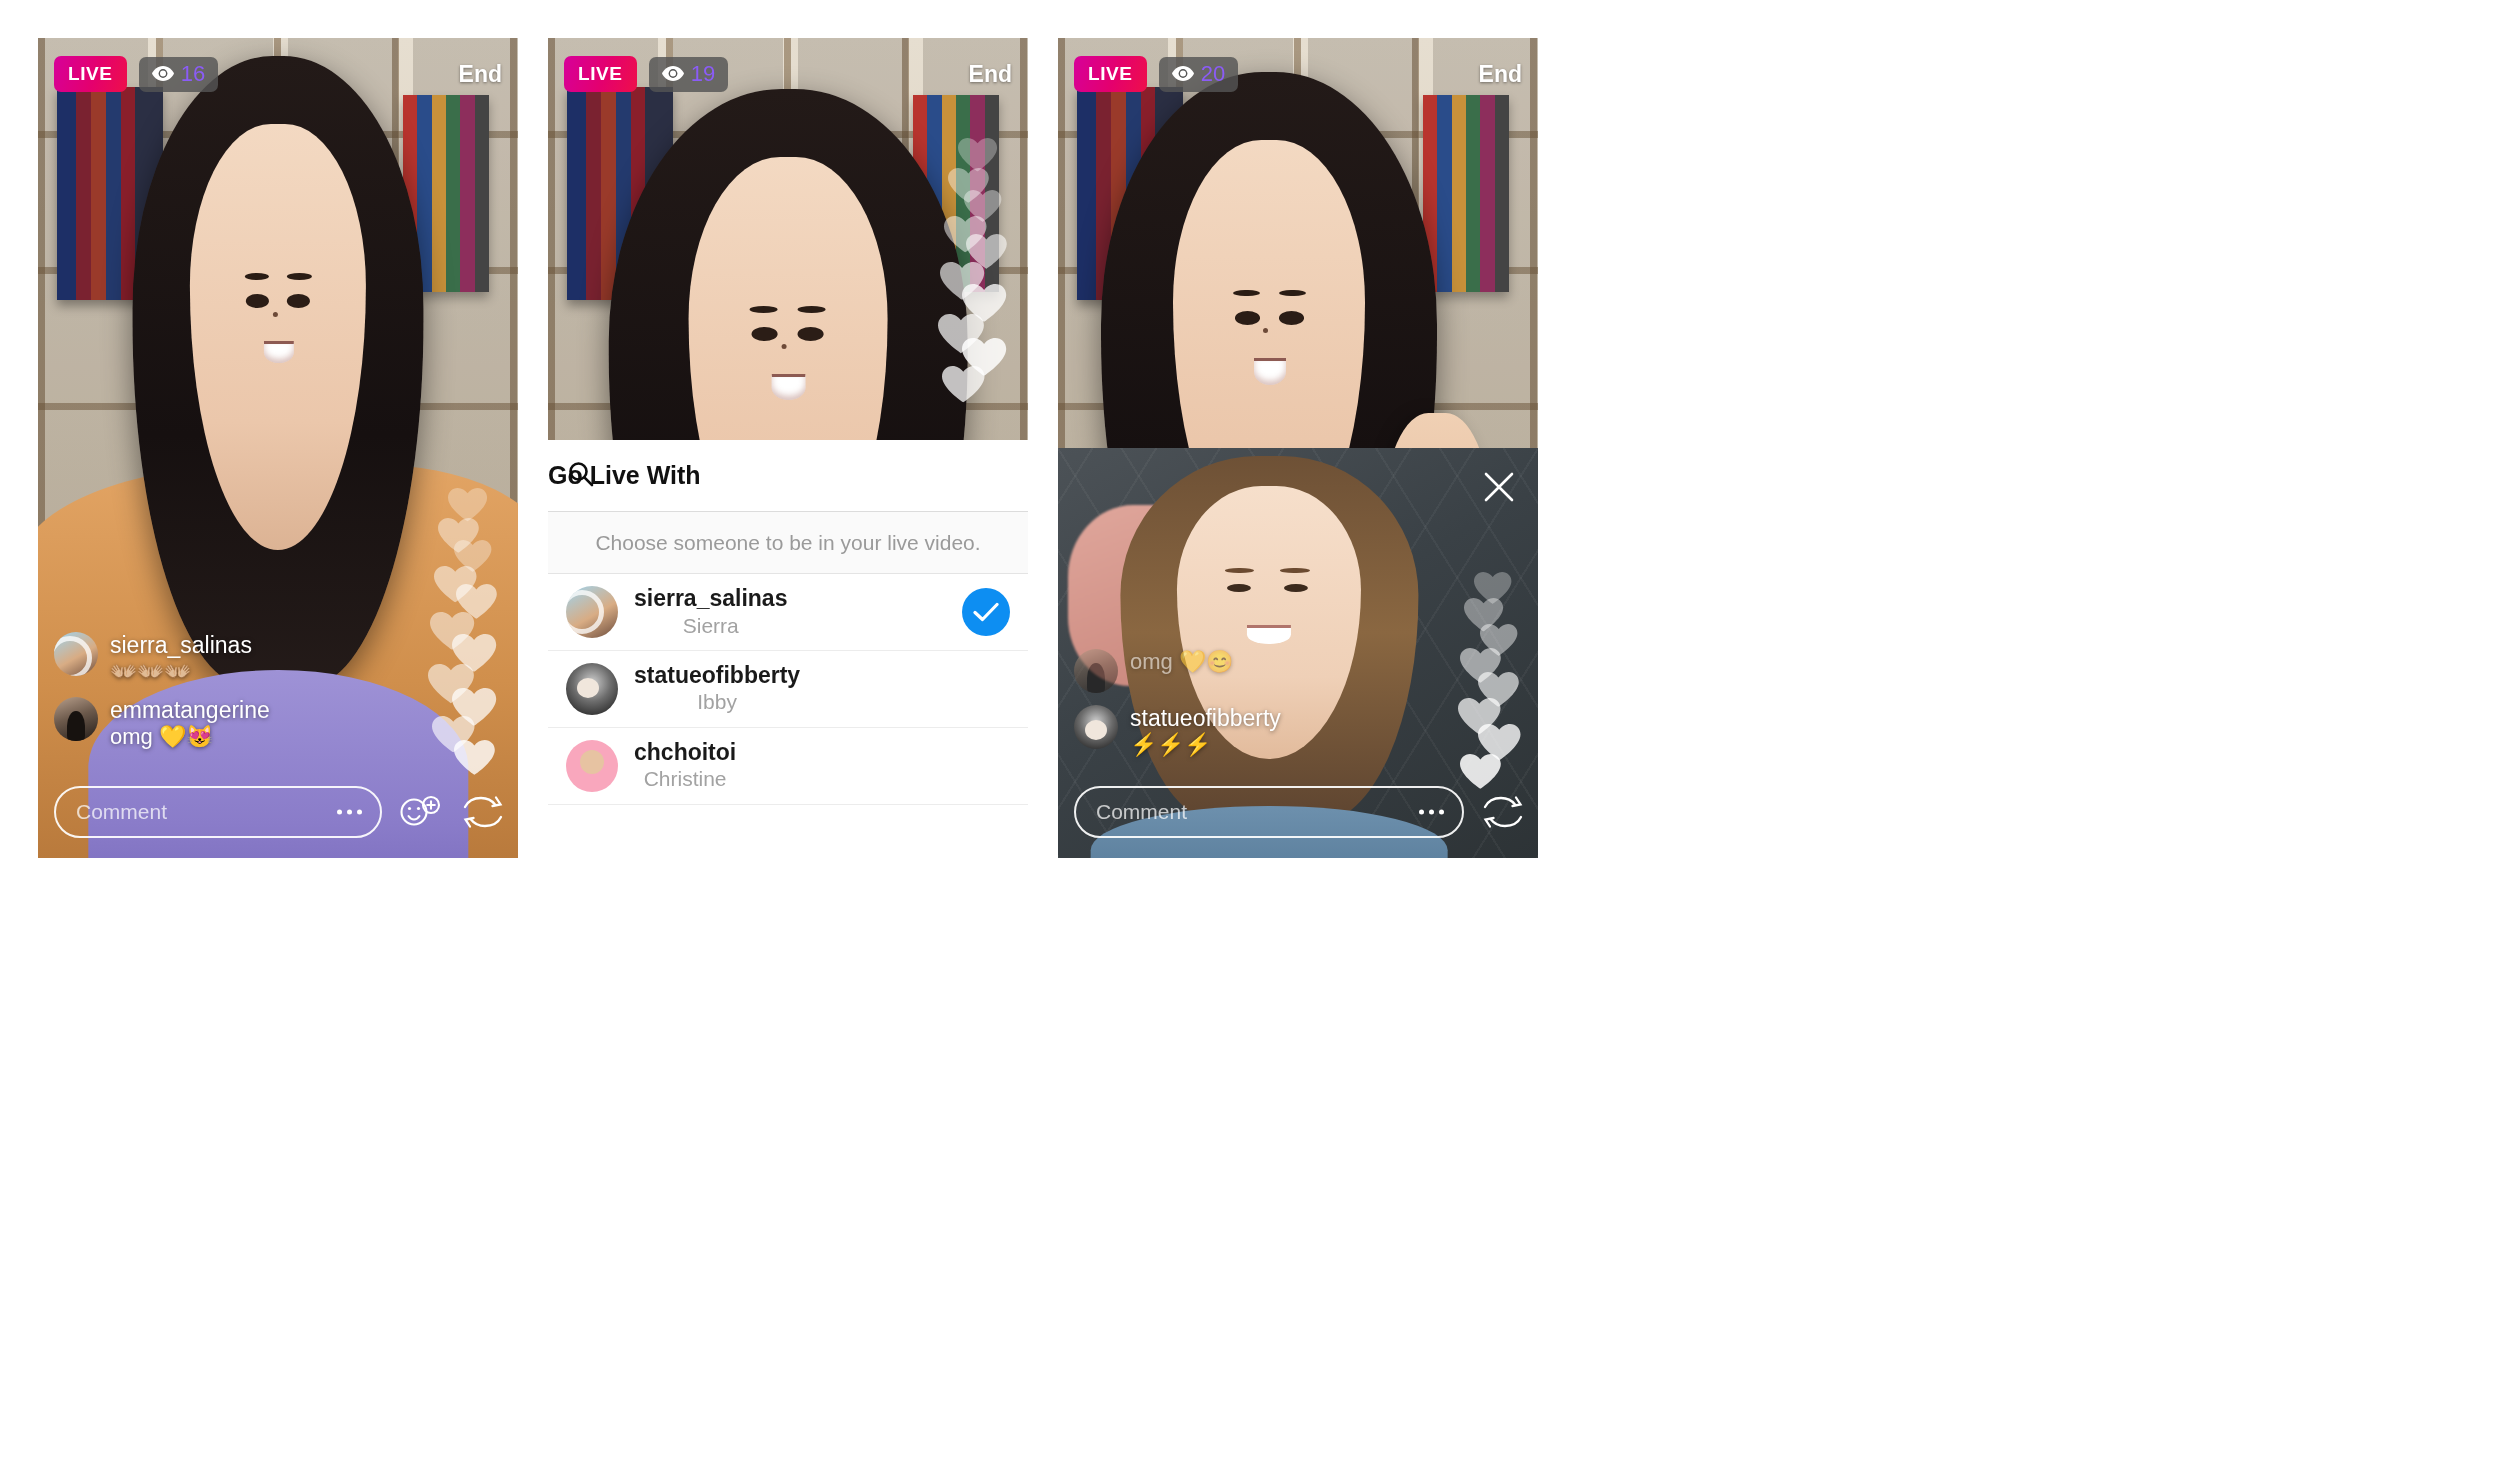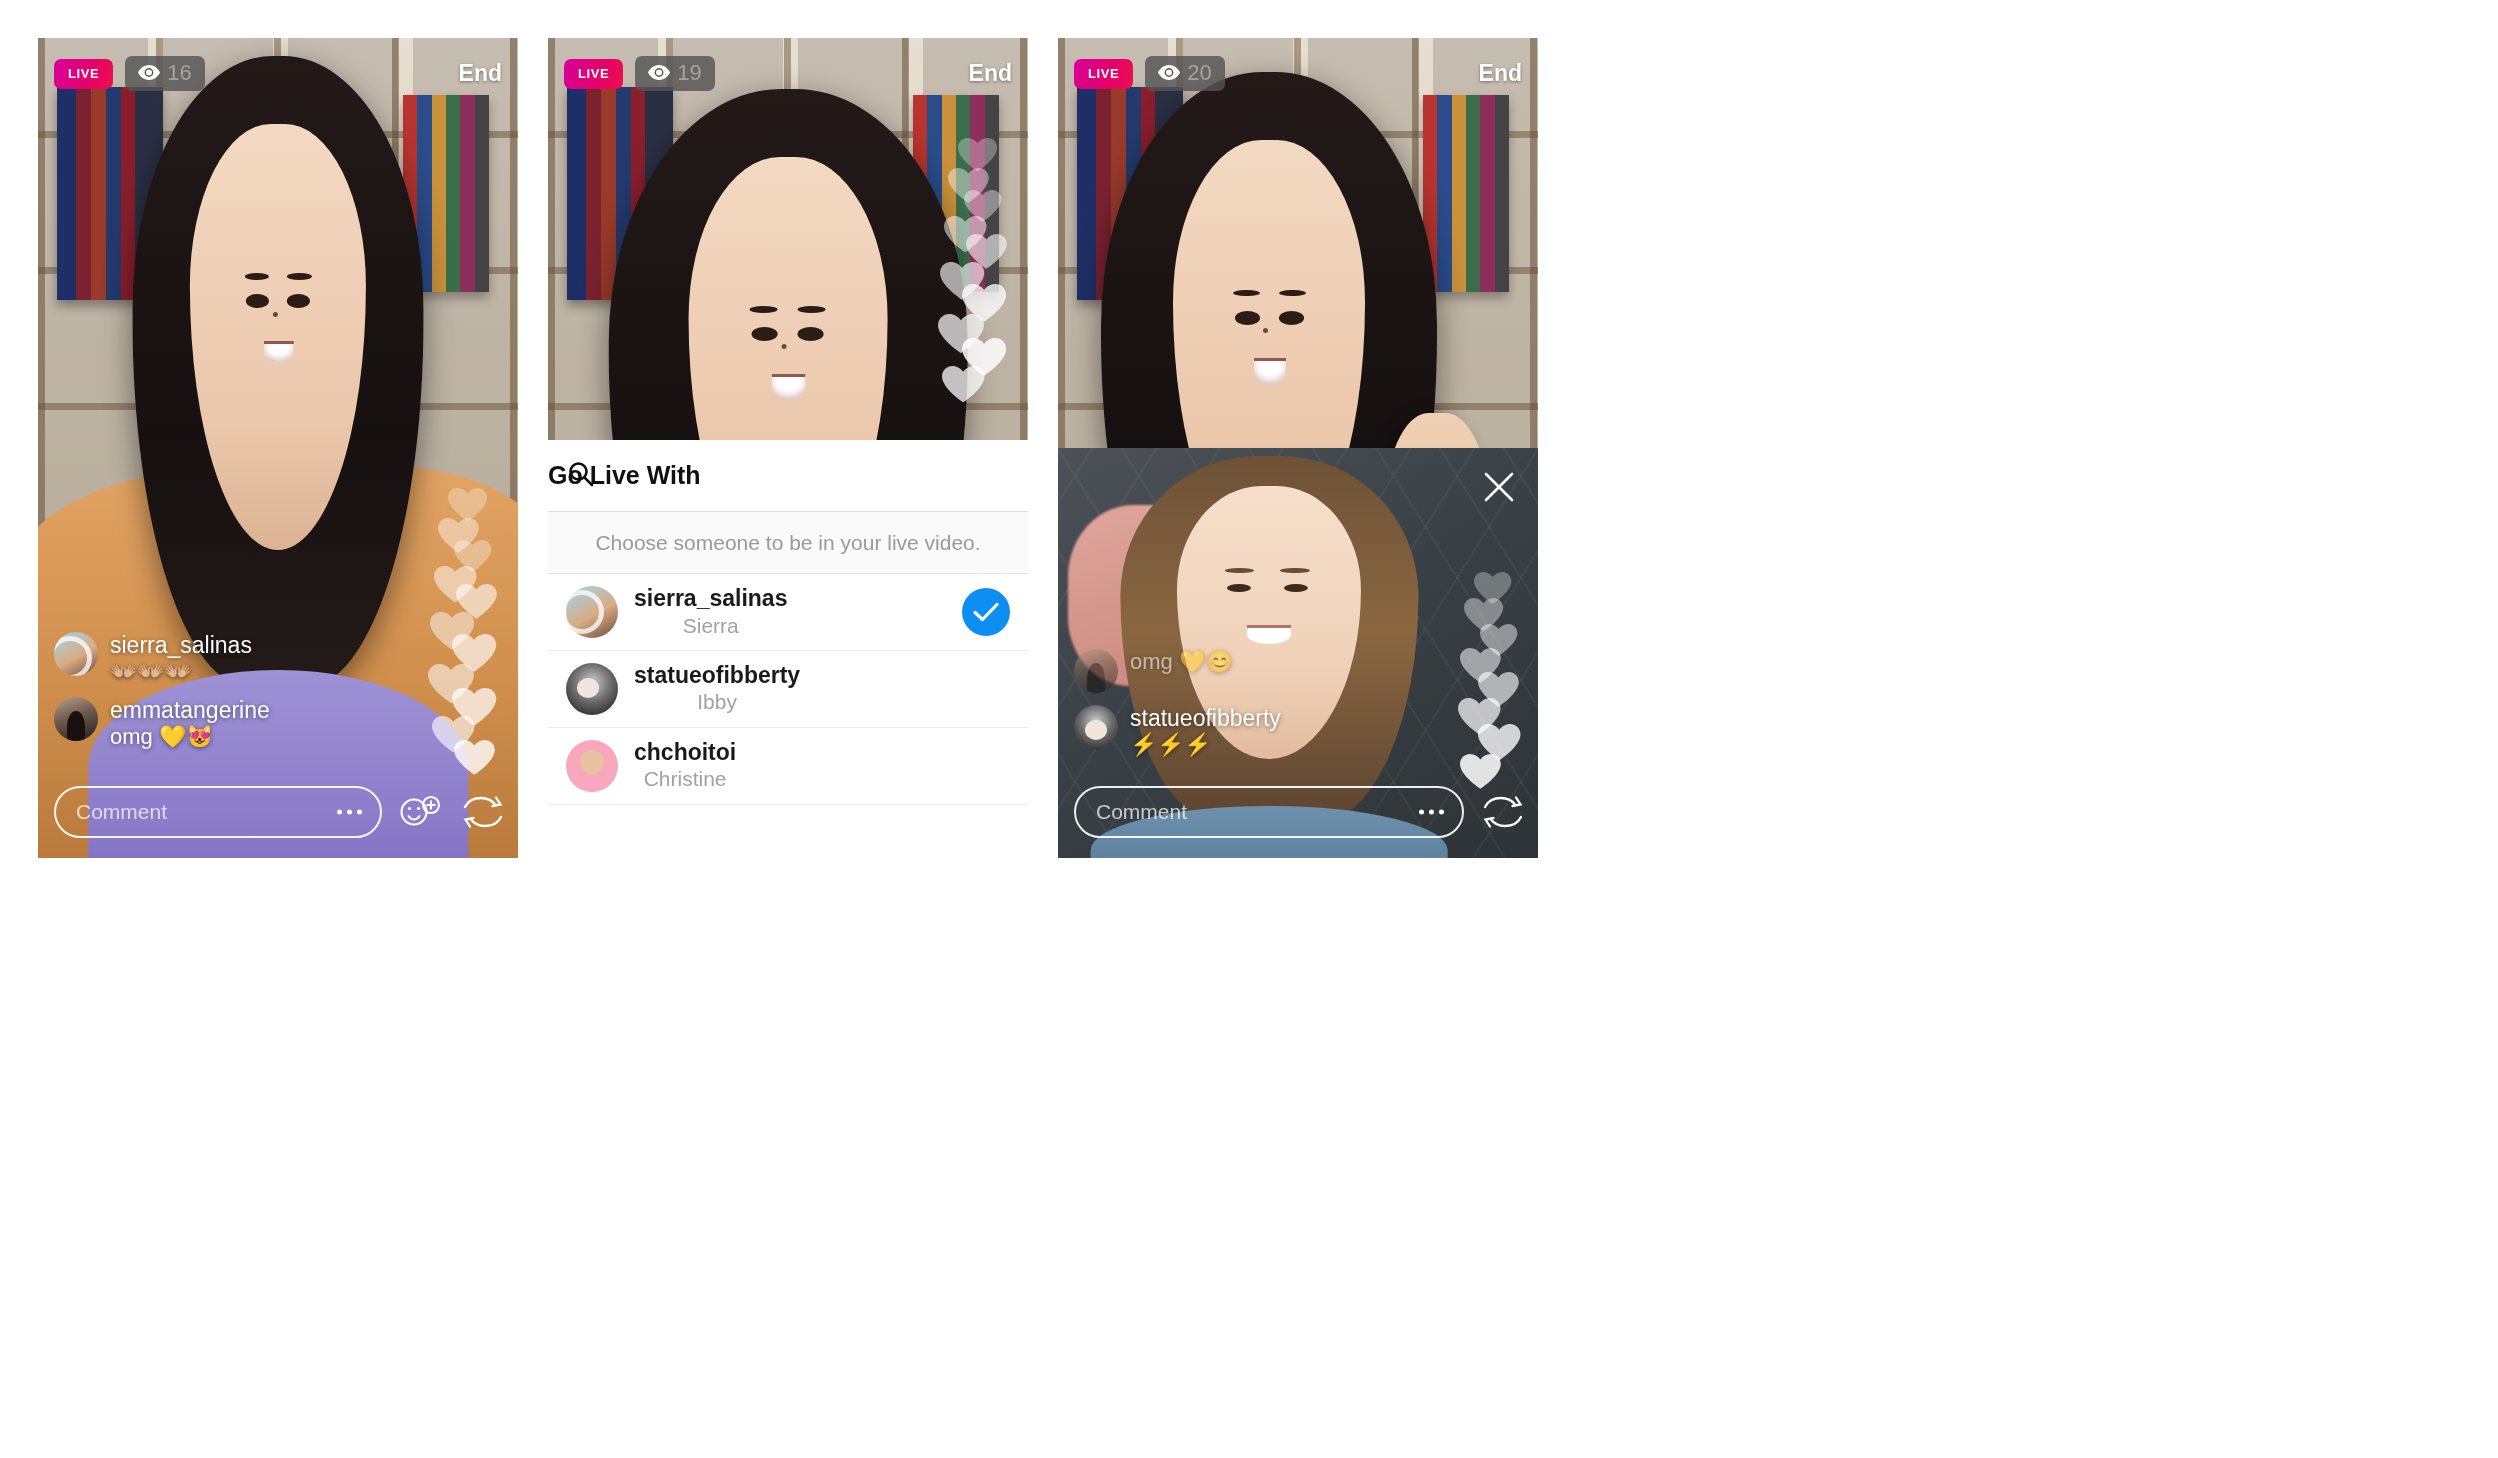--- a/index.html
+++ b/index.html
@@ -152,29 +152,29 @@
   
   .top-bar{
     position:absolute; top:18px; left:16px; right:16px;
     display:flex; align-items:center; gap:12px;
     z-index:6;
   }
   .live-badge{
     background:linear-gradient(110deg,#d6009a 0%,#e4006e 55%,#ee0f4a 100%);
     color:#fff;
     font-weight:bold;
-    font-size:13px;
+    font-size:19px;
     letter-spacing:.6px;
     padding:8px 14px 9px;
     border-radius:7px;
     line-height:1;
   }
   .viewers{
     background:rgba(84,84,84,.82);
-    color:#a3a3a3;
+    color:#8b5cf6;
     font-size:22px;
     padding:6px 13px 7px;
     border-radius:7px;
     display:flex; align-items:flex-end; gap:7px;
     line-height:1;
   }
   .eye-ico{ display:block; }
   .end-btn{
     margin-left:auto;
     color:#fff;

